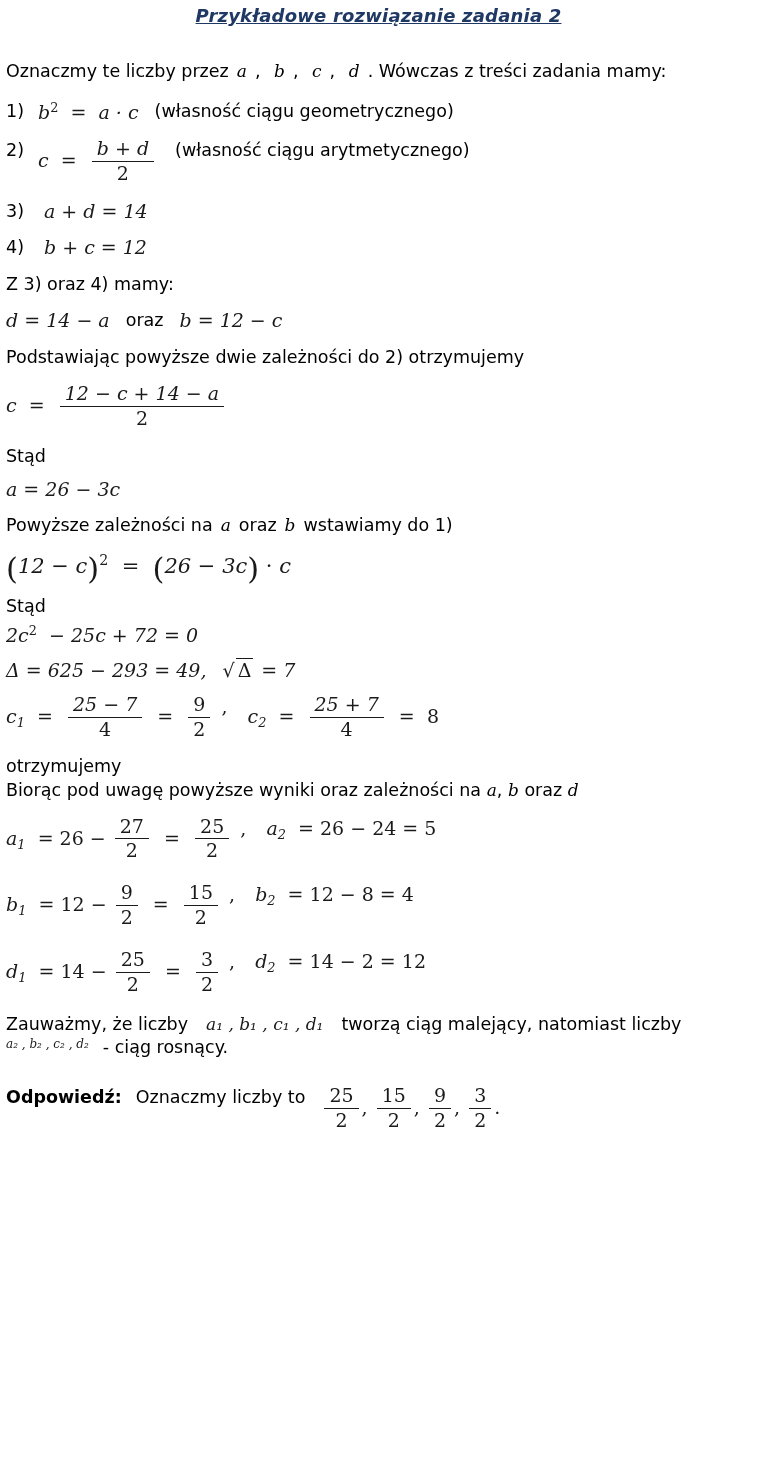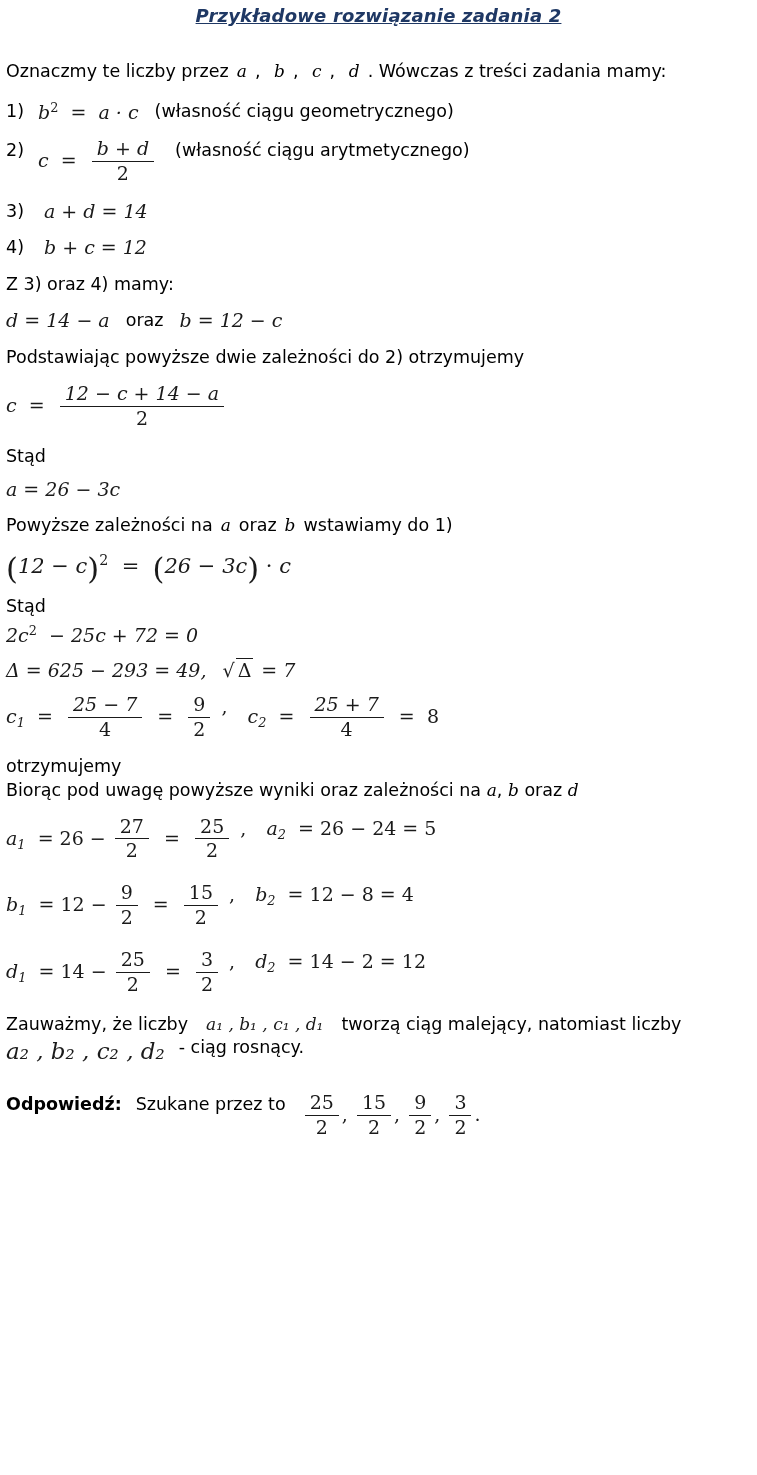--- a/index.html
+++ b/index.html
@@ -346,27 +346,27 @@
   </div>
 
   <div class="spacer-16"></div>
 
   <div class="para rowline">
     <span>Zauważmy, że liczby</span>
     <span class="m" style="font-size:17px; margin:0 10px;">a₁ , b₁ , c₁ , d₁</span>
     <span>tworzą ciąg malejący, natomiast liczby</span>
   </div>
   <div class="para rowline">
-    <span class="m" style="font-size:23px; margin-right:6px;">a₂ , b₂ , c₂ , d₂</span>
+    <span class="m" style="font-size:12px; margin-right:6px;">a₂ , b₂ , c₂ , d₂</span>
     <span>- ciąg rosnący.</span>
   </div>
 
   <div class="spacer-26"></div>
 
   <div class="para rowline ans">
     <span class="bold">Odpowiedź:</span>
-    <span style="margin-left:6px;">Szukane przez to</span>
+    <span style="margin-left:6px;">Oznaczmy liczby to</span>
     <span class="m" style="margin-left:8px;">
       <span class="frac"><span class="n num">25</span><span class="d num">2</span></span><span class="op">,&nbsp;</span><span class="frac"><span class="n num">15</span><span class="d num">2</span></span><span class="op">,&nbsp;</span><span class="frac"><span class="n num">9</span><span class="d num">2</span></span><span class="op">,&nbsp;</span><span class="frac"><span class="n num">3</span><span class="d num">2</span></span><span class="op">.</span>
     </span>
   </div>
 
 </div>
 
 </body></html>

